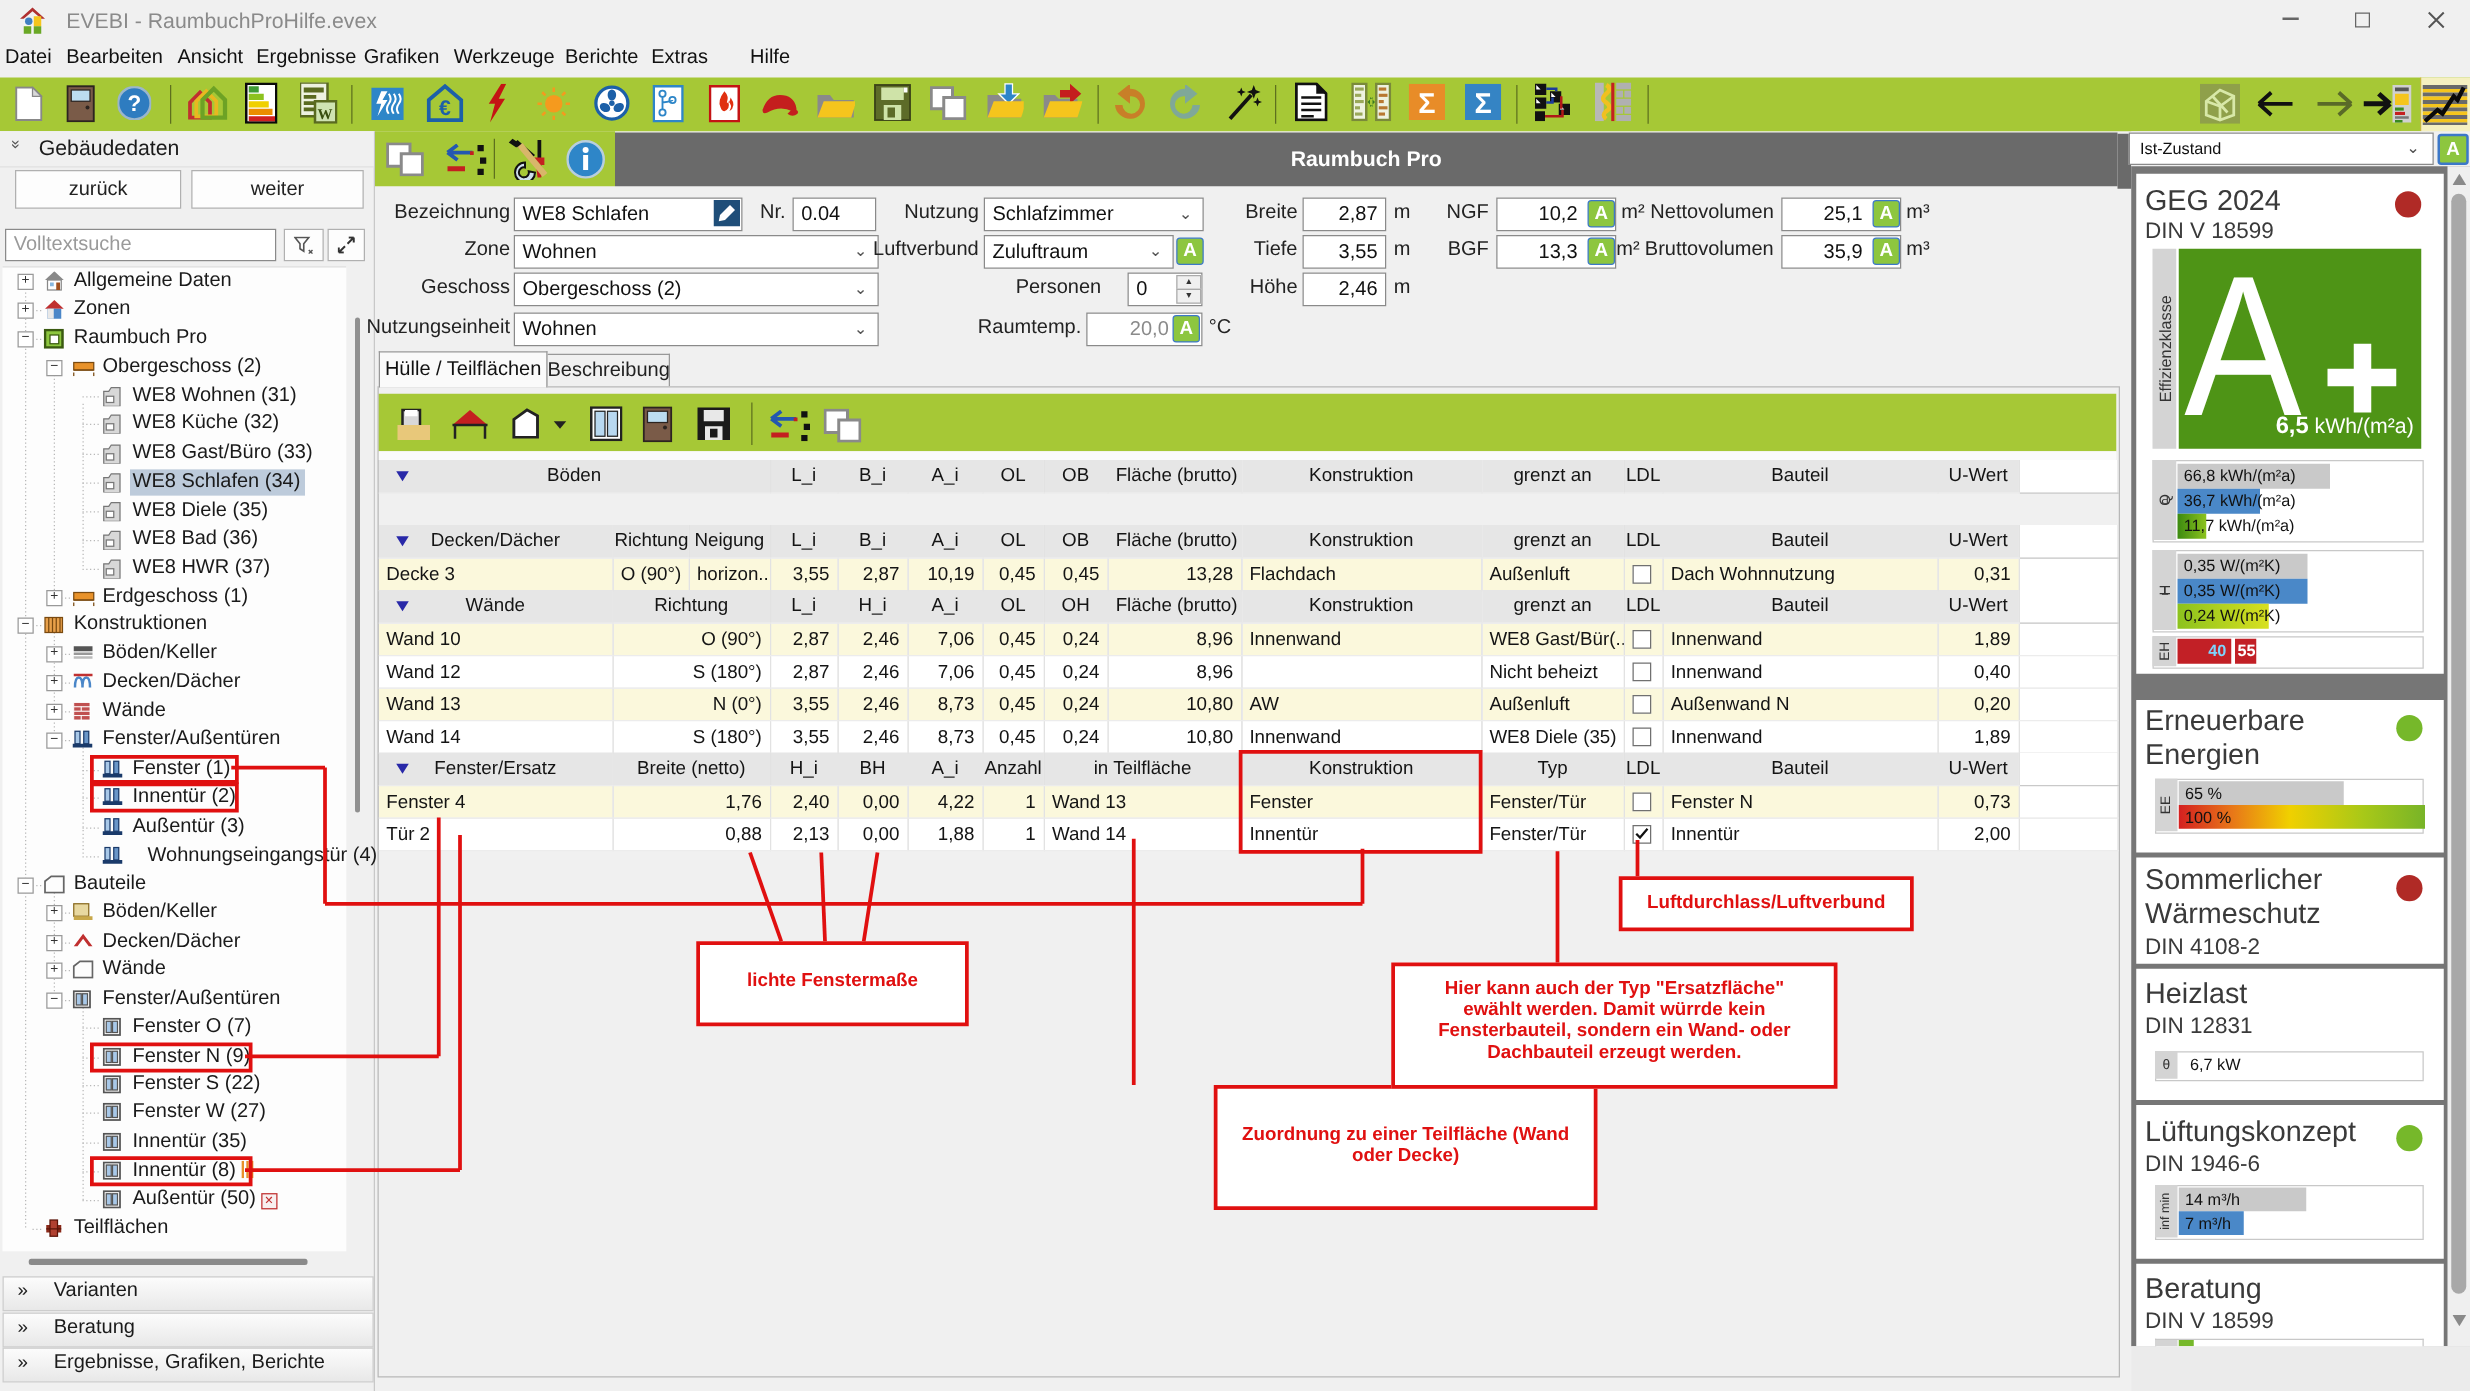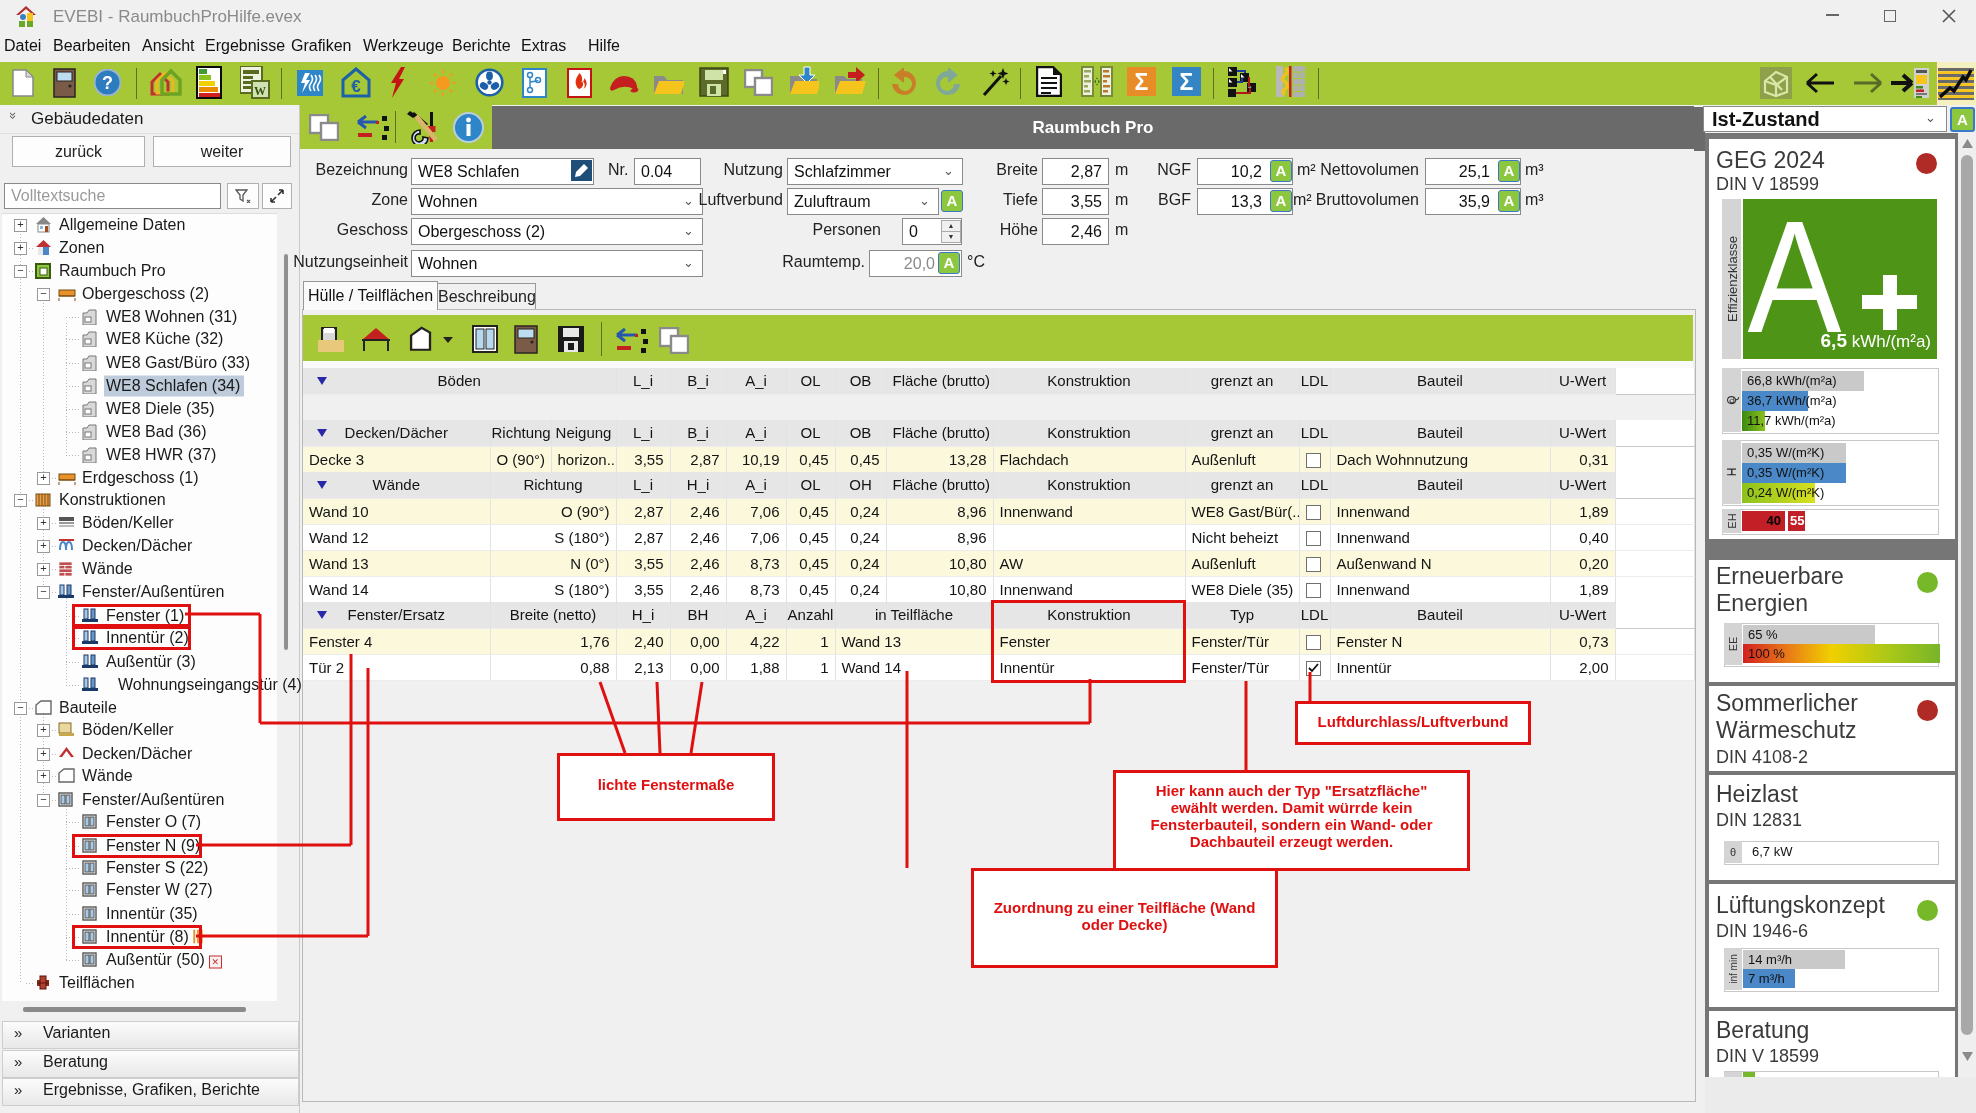--- a/index.html
+++ b/index.html
@@ -58,21 +58,21 @@
     </svg>
 
   <div class="menu" style="left:4px;">Datei</div>
   <div class="menu" style="left:53px;">Bearbeiten</div>
   <div class="menu" style="left:142px;">Ansicht</div>
   <div class="menu" style="left:205px;">Ergebnisse</div>
   <div class="menu" style="left:291px;">Grafiken</div>
   <div class="menu" style="left:363px;">Werkzeuge</div>
   <div class="menu" style="left:452px;">Berichte</div>
   <div class="menu" style="left:521px;">Extras</div>
-  <div class="menu" style="left:588px;">Hilfe</div>
+  <div class="menu" style="left:600px;">Hilfe</div>
 
   <div class="abs" id="toolbar"></div>
   <svg class="abs" style="left:11px;top:69px" width="24" height="28" viewBox="0 0 24 28">
       <path d="M2,1 h13 l7,7 v19 h-20 z" fill="#fff" stroke="#888" stroke-width="1.5"></path>
       <path d="M15,1 l7,7 h-7 z" fill="#d8d8d8" stroke="#888" stroke-width="1"></path>
     </svg>
 <svg class="abs" style="left:53px;top:68px" width="23" height="30" viewBox="0 0 23 30">
       <rect x="1" y="1" width="21" height="28" fill="#7a5b48" stroke="#2c2420" stroke-width="1.5"></rect>
       <rect x="4" y="4" width="15" height="9" fill="#bcdcf0" stroke="#2c2420"></rect>
       <circle cx="17" cy="18" r="1.6" fill="#2c2420"></circle>
@@ -954,21 +954,21 @@
           <td style="width:220px;">Innentür</td>
           <td class="num" style="width:65px;">2,00</td>
           <td class="fil" style="width:79px;"></td>
         </tr>
       </tbody>
     </table>
 <div class="abs" style="left:1694px;top:107px;width:11px;height:44px;background:#6a6a6a;"></div>
 
   <div class="abs" style="left:1705px;top:105px;width:271px;height:28px;background:#f0f0f0;"></div>
 <div class="inp" style="left:1703px;top:106px;width:242px;height:24px;">
-      <span style="position:absolute;left:8px;top:50%;transform:translateY(-50%);font-size:20px;font-weight:bold;">Ist-Zustand</span>
+      <span style="position:absolute;left:8px;top:50%;transform:translateY(-50%);font-size:13px;">Ist-Zustand</span>
       <span class="chev" style="right:10px;top:3px;">⌄</span>
     </div>
 <div class="gA" style="left:1950px;top:107px;width:21px;height:21px;line-height:21px;font-size:15px;border:2px solid #3c78c8;">A</div>
 <div class="abs" id="rpanel"></div>
 <div class="abs" style="left:1709px;top:139px;width:246px;height:400px;background:#fff;"></div>
 <div class="cardtitle" style="left:1716px;top:147px;">GEG 2024</div>
 <div class="dot" style="left:1916px;top:153px;background:#b02a26;"></div>
 <div class="carddin" style="left:1716px;top:174px;">DIN V 18599</div>
 <div class="vlab" style="left:1722px;top:199px;width:19px;height:160px;">
       <span style="font-size:13px;">Effizienzklasse</span>
@@ -995,21 +995,21 @@
 <div class="vlab" style="left:1722px;top:440px;width:19px;height:64px;">
       <span style="font-size:12px;">H<span style="font-size:9px;">T</span></span>
     </div>
 <div class="bar" style="left:1742px;top:443px;width:99px;height:20px;background:#c9c9c9;padding-left:5px;">0,35 W/(m²K)</div>
 <div class="bar" style="left:1742px;top:463px;width:99px;height:20px;background:#4a88c8;padding-left:5px;">0,35 W/(m²K)</div>
 <div class="bar" style="left:1742px;top:483px;width:68px;height:20px;background:linear-gradient(90deg,#8cc21e,#d8e020);padding-left:5px;">0,24 W/(m²K)</div>
 <div class="abs" style="left:1722px;top:509px;width:215px;height:24px;background:#fff;border:1px solid #c8c8c8;"></div>
 <div class="vlab" style="left:1722px;top:509px;width:19px;height:24px;">
       <span style="font-size:11px;">EH</span>
     </div>
-<div class="bar" style="left:1742px;top:511px;width:43px;height:20px;background:#c22026;color:#000000;font-weight:bold;text-align:right;">
+<div class="bar" style="left:1742px;top:511px;width:43px;height:20px;background:#c22026;color:#7dd3fc;font-weight:bold;text-align:right;">
       <span style="position:absolute;right:4px;">40</span>
     </div>
 <div class="bar" style="left:1788px;top:511px;width:17px;height:20px;background:#c22026;color:#fff;font-weight:bold;">
       <span style="position:absolute;left:2px;">55</span>
     </div>
 <div class="abs" style="left:1709px;top:560px;width:246px;height:122px;background:#fff;"></div>
 <div class="cardtitle" style="left:1716px;top:563px;">Erneuerbare</div>
 <div class="cardtitle" style="left:1716px;top:590px;">Energien</div>
 <div class="dot" style="left:1917px;top:572px;background:#76b82a;"></div>
 <div class="abs" style="left:1724px;top:623px;width:213px;height:42px;background:#fff;border:1px solid #c8c8c8;"></div>

